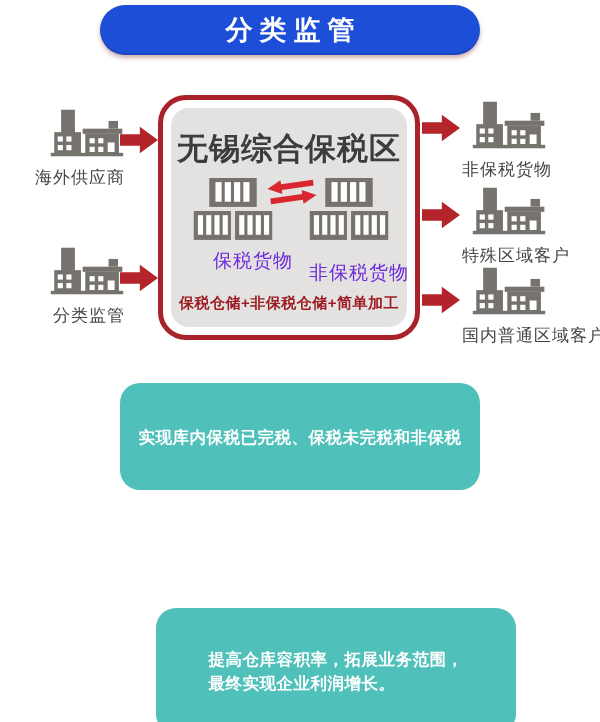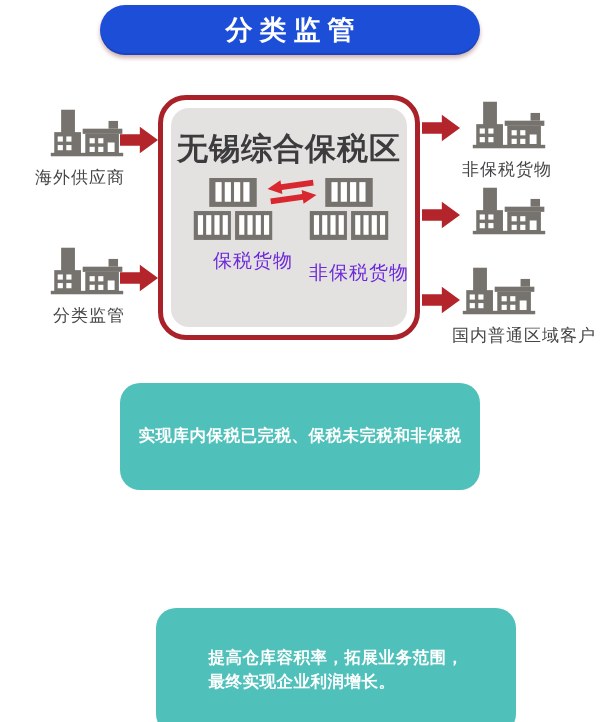--- a/index.html
+++ b/index.html
@@ -93,21 +93,21 @@
     margin-top: 4px;
   }
   .flow-arrow { position: absolute; width: 38px; height: 32px; }
   
   .benefit {
     position: absolute;
     left: 120px;
     width: 360px;
     background: #4fc1ba;
     border-radius: 20px;
-    display: flex; align-items: center; justify-content: center; font-family: Liberation Mono, monospace;
+    display: flex; align-items: center; justify-content: center;
   }
   .benefit .benefit-text {
     color: #ffffff;
     font-size: 16.5px;
     font-weight: bold;
     line-height: 24px;
     letter-spacing: 0.5px;
   }
   .benefit-1 { top: 383px; height: 107px; }
   .benefit-2 { top: 498px; height: 100px; }
@@ -241,20 +241,21 @@
             <rect x="44" y="36" width="5" height="19"></rect>
               <rect x="52" y="36" width="5" height="19"></rect>
             <rect x="60" y="36" width="5" height="19"></rect>
               <rect x="68" y="36" width="5" height="19"></rect>
           </g>
         </svg>
       </span>
 
       <div class="goods-label left">保税货物</div>
       <div class="goods-label right">非保税货物</div>
+      <div class="zone-bottom-text">保税仓储+非保税仓储+简单加工</div>
     </div>
   </div>
 
   <span class="flow-arrow" style="left:422px; top:112px;">
     <svg width="38" height="32" viewBox="0 0 46 36">
         <polygon fill="#b3242b" points="0,11 24,11 24,2 46,18 24,34 24,25 0,25"></polygon>
       </svg>
   </span>
   <span class="flow-arrow" style="left:422px; top:199px;">
     <svg width="38" height="32" viewBox="0 0 46 36">
@@ -311,23 +312,24 @@
           <rect x="10" y="43" width="6" height="6"></rect>
             <rect x="20" y="43" width="6" height="6"></rect>
           <rect x="47" y="35" width="6" height="6"></rect>
             <rect x="57" y="35" width="6" height="6"></rect>
           <rect x="47" y="45" width="6" height="6"></rect>
             <rect x="57" y="45" width="6" height="6"></rect>
           <rect x="68" y="40" width="8" height="11"></rect>
         </g>
       </svg>
     </span>
-  </div>
-
-  <div class="node" style="left:452px; top:266px; width:85px;">
+    <span class="node-label">特殊区域客户</span>
+  </div>
+
+  <div class="node" style="left:462px; top:266px; width:85px;">
     <span class="factory-wrap">
       <svg width="76" height="50" viewBox="0 0 88 58">
         <g fill="#76736e">
           <rect x="14" y="2" width="16" height="52"></rect>
           <rect x="6" y="28" width="31" height="26"></rect>
           <rect x="39" y="24" width="46" height="6"></rect>
           <rect x="42" y="30" width="39" height="24"></rect>
           <rect x="69" y="15" width="11" height="9"></rect>
           <rect x="2" y="52" width="84" height="4"></rect>
         </g>

